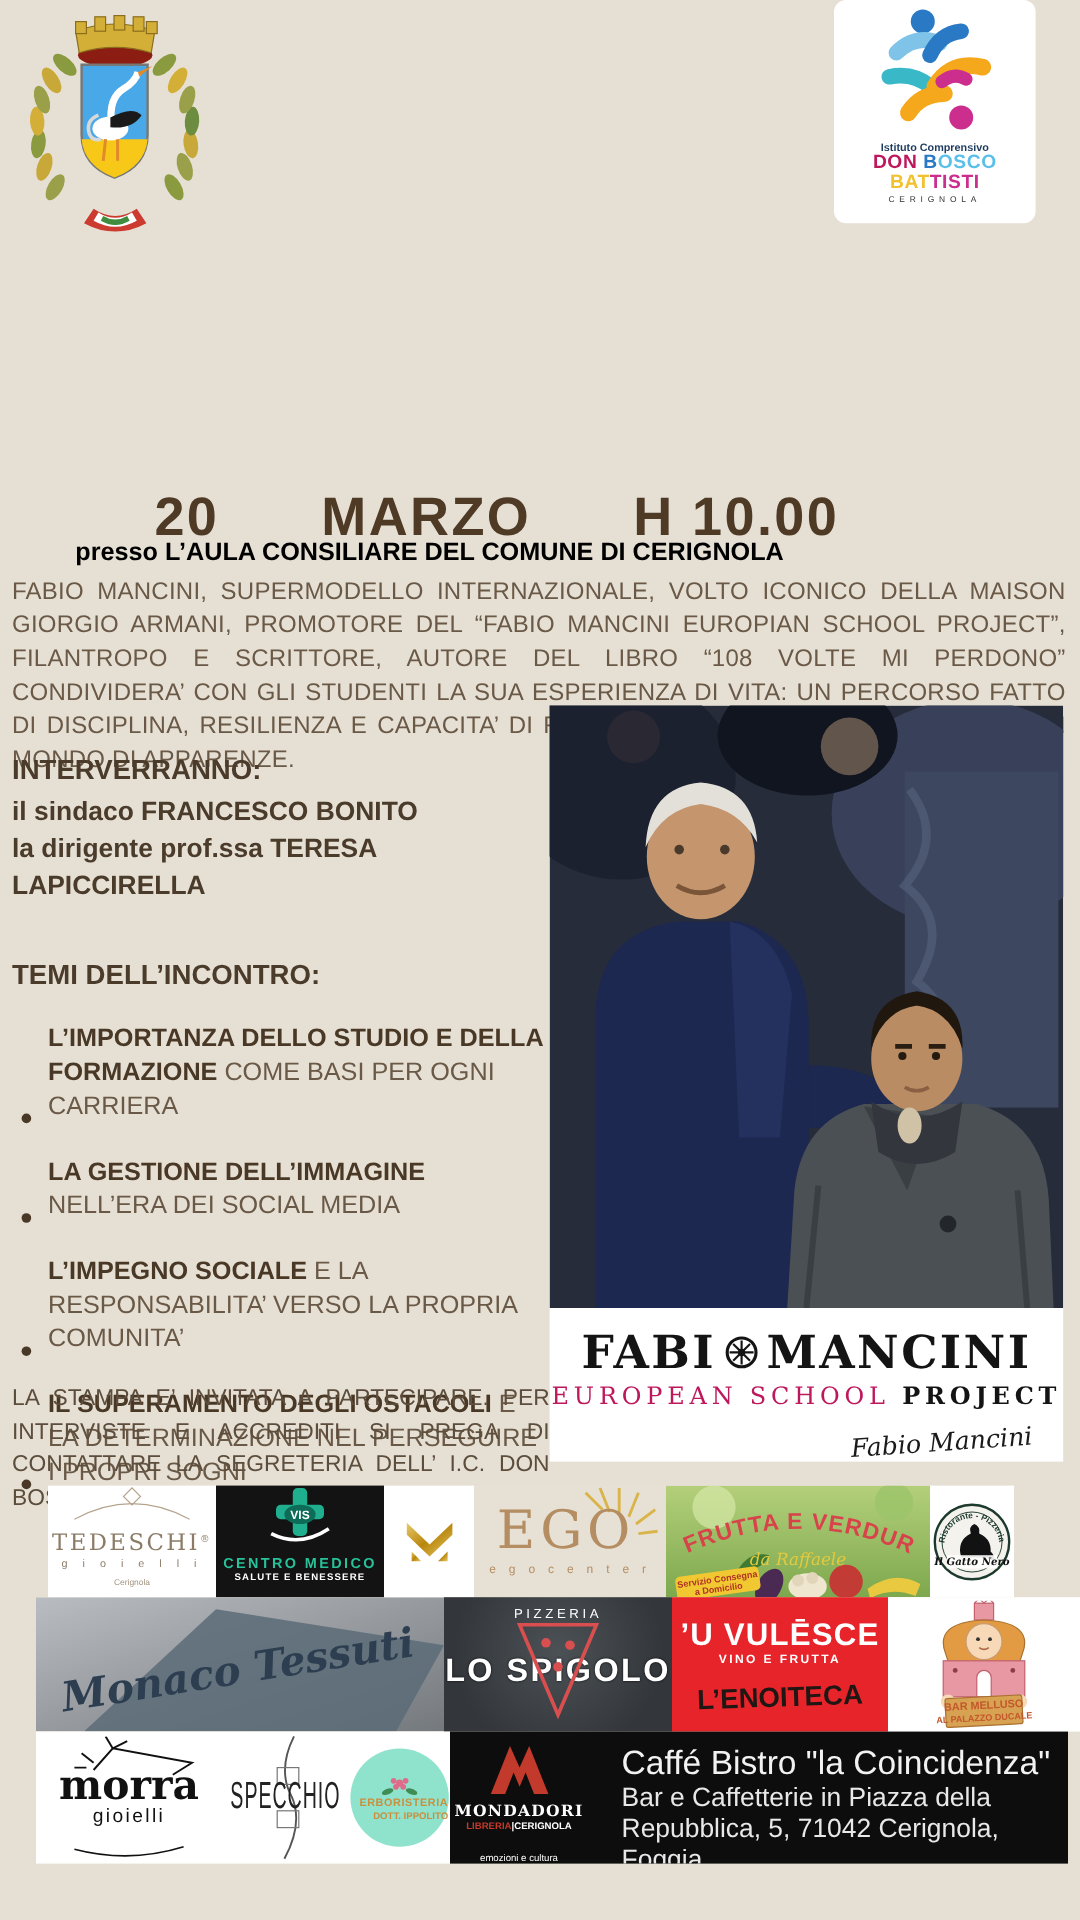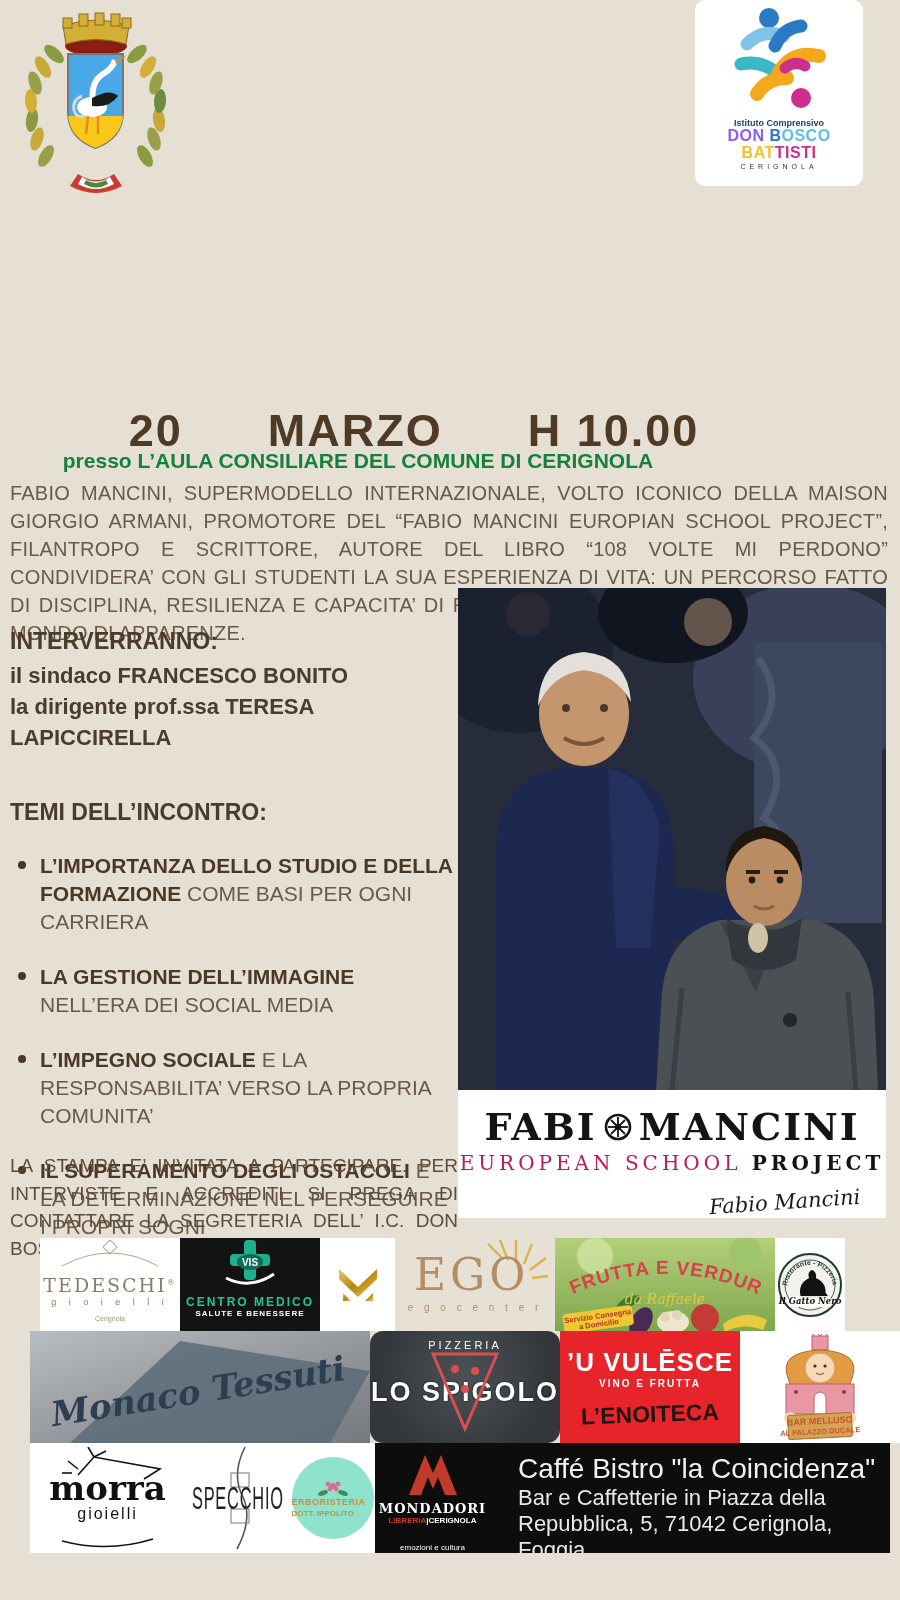--- a/index.html
+++ b/index.html
@@ -6,41 +6,41 @@
   .poster{position:relative;width:900px;height:1600px;background:#e6e0d4;overflow:hidden;
           font-family:"Liberation Sans",sans-serif;color:#4a3b2a;padding-left:29px;}
   
   .crest{position:absolute;left:8px;top:4px;width:175px;height:192px;}
   .logo-card{position:absolute;left:695px;top:0;width:168px;height:186px;background:#fff;
              border-radius:10px;display:flex;flex-direction:column;align-items:center;padding-top:6px;box-sizing:border-box;}
   .logo-card .inst{font-size:9px;font-weight:bold;color:#1d3a5f;margin-top:2px;}
   .logo-card .l1{font-size:16px;font-weight:800;letter-spacing:.5px;line-height:1.05;}
   .logo-card .l2{font-size:16px;font-weight:800;letter-spacing:.5px;line-height:1.05;}
   .logo-card .city{font-size:7px;letter-spacing:4px;color:#333;margin-top:1px;}
-  .c-or{color:#8b5cf6;} .c-bl{color:#2a79c4;} .c-cy{color:#5bc0e8;} .c-gd{color:#f2c12e;} .c-mg{color:#cc2e8e;}
+  .c-or{color:#be185d;} .c-bl{color:#2a79c4;} .c-cy{color:#5bc0e8;} .c-gd{color:#f2c12e;} .c-mg{color:#cc2e8e;}
   
   .title-block{position:absolute;top:207px;left:0;width:900px;text-align:center;}
   .school-line{font-size:29px;letter-spacing:5px;color:#4c443a;}
   .presenta{margin-top:18px;font-size:22px;letter-spacing:7px;color:#4c443a;}
   .speaker{margin-top:16px;font-size:35px;letter-spacing:10px;color:#4c443a;}
   .quote{margin-top:8px;font-family:"DejaVu Serif",serif;font-size:49px;color:#5c4a35;
          transform:scaleX(.95);transform-origin:center;white-space:nowrap;}
   .date-row{position:absolute;top:405px;left:0;width:828px;display:flex;justify-content:center;
             column-gap:85px;font-weight:bold;font-size:45px;color:#4f3a26;letter-spacing:2px;}
   .venue{position:absolute;top:449px;left:0;width:716px;text-align:center;font-weight:bold;
-         font-size:21px;color:#15803d;}
+         font-size:21px;color:#000000;}
   .intro{position:absolute;top:479px;left:10px;width:878px;text-align:justify;font-size:20px;
          letter-spacing:.2px;line-height:1.4;color:#6a5947;}
   
   .left-col{position:absolute;top:628px;left:10px;width:448px;color:#4a3b2a;}
   .iv-head{font-size:23px;font-weight:bold;margin-bottom:6px;}
   .iv-line{font-size:22px;font-weight:bold;line-height:1.4;}
   .topics-head{font-size:23px;font-weight:bold;margin-top:46px;}
   ul.topics{list-style:none;margin:26px 0 0 0;padding:0;}
-  ul.topics li{display:flex;margin-bottom:27px;font-size:21px;line-height:1.33;}
+  ul.topics li{display:flex;margin-bottom:27px;font-size:21px;line-height:1.33;align-items:flex-end;}
   ul.topics .dot{flex:0 0 8px;width:8px;height:8px;border-radius:50%;background:#4a3826;margin:9px 14px 0 8px;}
   ul.topics .b{font-weight:bold;color:#4a3826;}
   ul.topics .r{color:#6a5947;}
   .press-note{position:absolute;top:1152px;left:10px;width:448px;font-size:19px;line-height:1.45;
               text-align:justify;color:#5d4d3c;}
   
   .photo{position:absolute;left:458px;top:588px;width:428px;height:502px;}
   .project-card{position:absolute;left:458px;top:1090px;width:428px;height:128px;background:#fff;}
   .pc-name{display:flex;justify-content:center;align-items:center;gap:6px;margin-top:14px;
            font-family:"DejaVu Serif",serif;font-weight:bold;font-size:38px;color:#141414;letter-spacing:2px;}
@@ -60,35 +60,35 @@
   .tedeschi .ct{font-size:7px;margin-top:8px;color:#a39481;}
   .vis{width:140px;background:#131313;text-align:center;color:#fff;}
   .vis .l1{font-size:12px;letter-spacing:2px;color:#27c29a;font-weight:bold;margin-top:1px;}
   .vis .l2{font-size:8px;letter-spacing:1px;color:#fff;font-weight:bold;}
   .mono{width:75px;background:#fff;display:flex;align-items:center;justify-content:center;}
   .ego{width:160px;background:#e7e1d5;text-align:center;color:#b58d62;}
   .ego .sb{font-size:10px;letter-spacing:4px;color:#b58d62;margin-top:-2px;}
   .frutta{width:220px;}
   .gatto{width:70px;background:#fff;display:flex;align-items:center;justify-content:center;}
   .monaco{width:340px;}
-  .spigolo{width:190px;background:radial-gradient(circle at 50% 40%,#4c5156,#33373b 75%);text-align:center;color:#fff;border-radius:13px;}
+  .spigolo{width:190px;background:radial-gradient(circle at 50% 40%,#4c5156,#33373b 75%);text-align:center;color:#fff;}
   .spigolo .top{font-size:11px;letter-spacing:3px;margin-top:8px;}
   .spigolo .nm{font-size:27px;font-weight:bold;letter-spacing:2px;margin-top:26px;text-shadow:0 0 2px #000;}
   .vulesce{width:180px;background:#e8242b;text-align:center;color:#fff;}
   .vulesce .nm{font-size:26px;font-weight:bold;margin-top:16px;letter-spacing:1px;}
   .vulesce .l2{font-size:10px;font-weight:bold;letter-spacing:2px;margin-top:0;}
   .vulesce .l3{font-size:23px;font-weight:bold;color:#201714;margin-top:12px;transform:rotate(-2deg);}
   .melluso{width:160px;background:#fff;display:flex;align-items:center;justify-content:center;}
   .morra{width:155px;background:#fff;text-align:center;}
   .morra .nm{font-family:"DejaVu Serif",serif;font-weight:bold;font-size:34px;color:#111;line-height:1;margin-top:28px;}
   .morra .sb{font-size:16px;letter-spacing:2px;color:#111;}
   .specchio{width:105px;background:#fff;display:flex;align-items:center;justify-content:center;}
   .specchio .nm{font-size:21px;letter-spacing:1px;color:#222;transform:scale(.78,1.5);white-space:nowrap;}
   .erbo{width:85px;background:#fff;display:flex;align-items:center;justify-content:center;}
-  .erbo .circle{width:82px;height:82px;border-radius:50%;background:#8fe3cc;text-align:left;color:#c98f3e;
+  .erbo .circle{width:82px;height:82px;border-radius:50%;background:#8fe3cc;text-align:right;color:#c98f3e;
                 display:flex;flex-direction:column;justify-content:center;}
   .erbo .e1{font-size:9px;font-weight:bold;letter-spacing:.5px;}
   .erbo .e2{font-size:8px;font-weight:bold;margin-top:2px;}
   .mondadori{width:115px;background:#0d0d0d;text-align:center;color:#fff;}
   .mondadori .nm{font-family:"DejaVu Serif",serif;font-weight:bold;font-size:13px;letter-spacing:1px;margin-top:2px;}
   .mondadori .l2{font-size:8px;font-weight:bold;}
   .mondadori .l2 .red{color:#c13a2c;}
   .mondadori .tag{font-size:8px;margin-top:18px;}
   .coincidenza{width:400px;background:#0d0d0d;color:#f2f2f2;padding:10px 0 0 28px;}
   .coincidenza .t{font-size:28px;}

